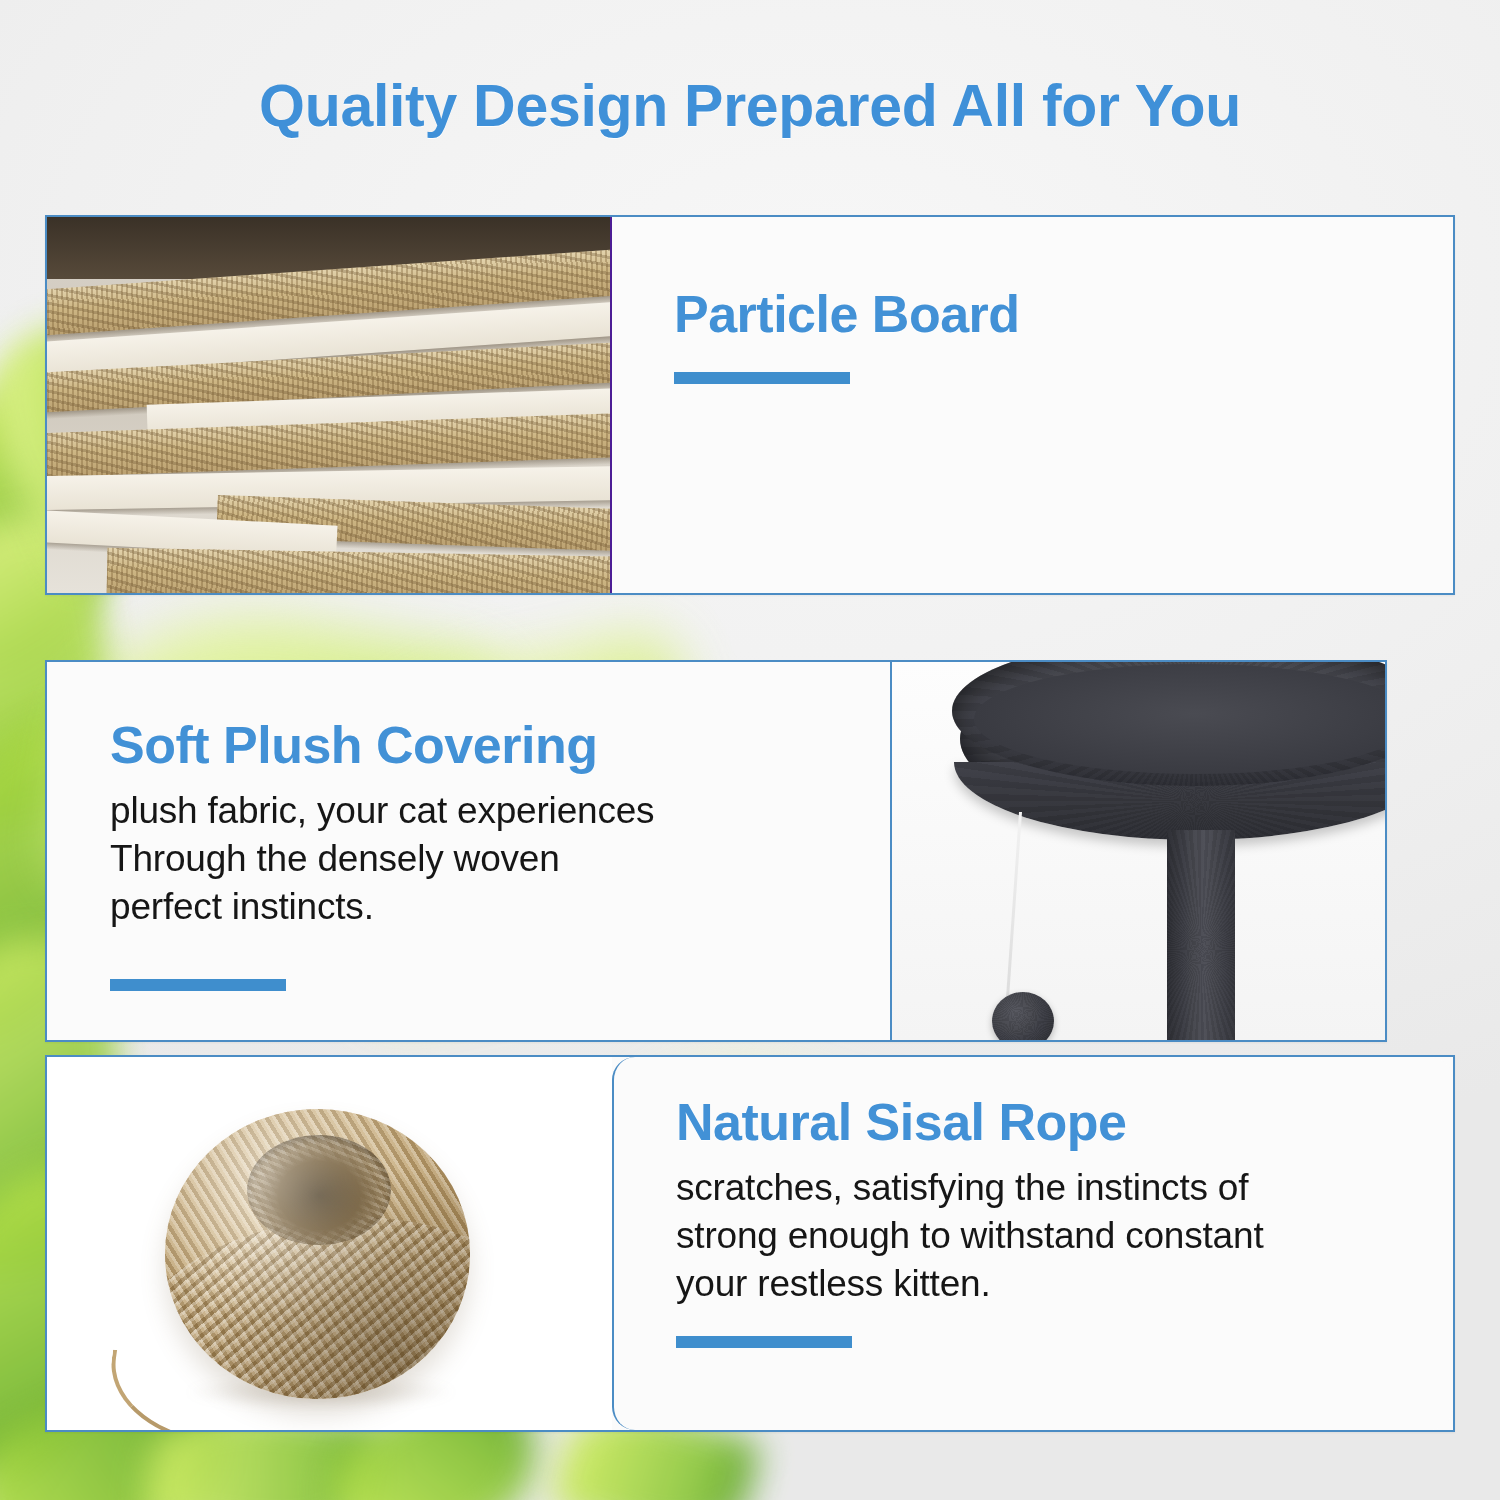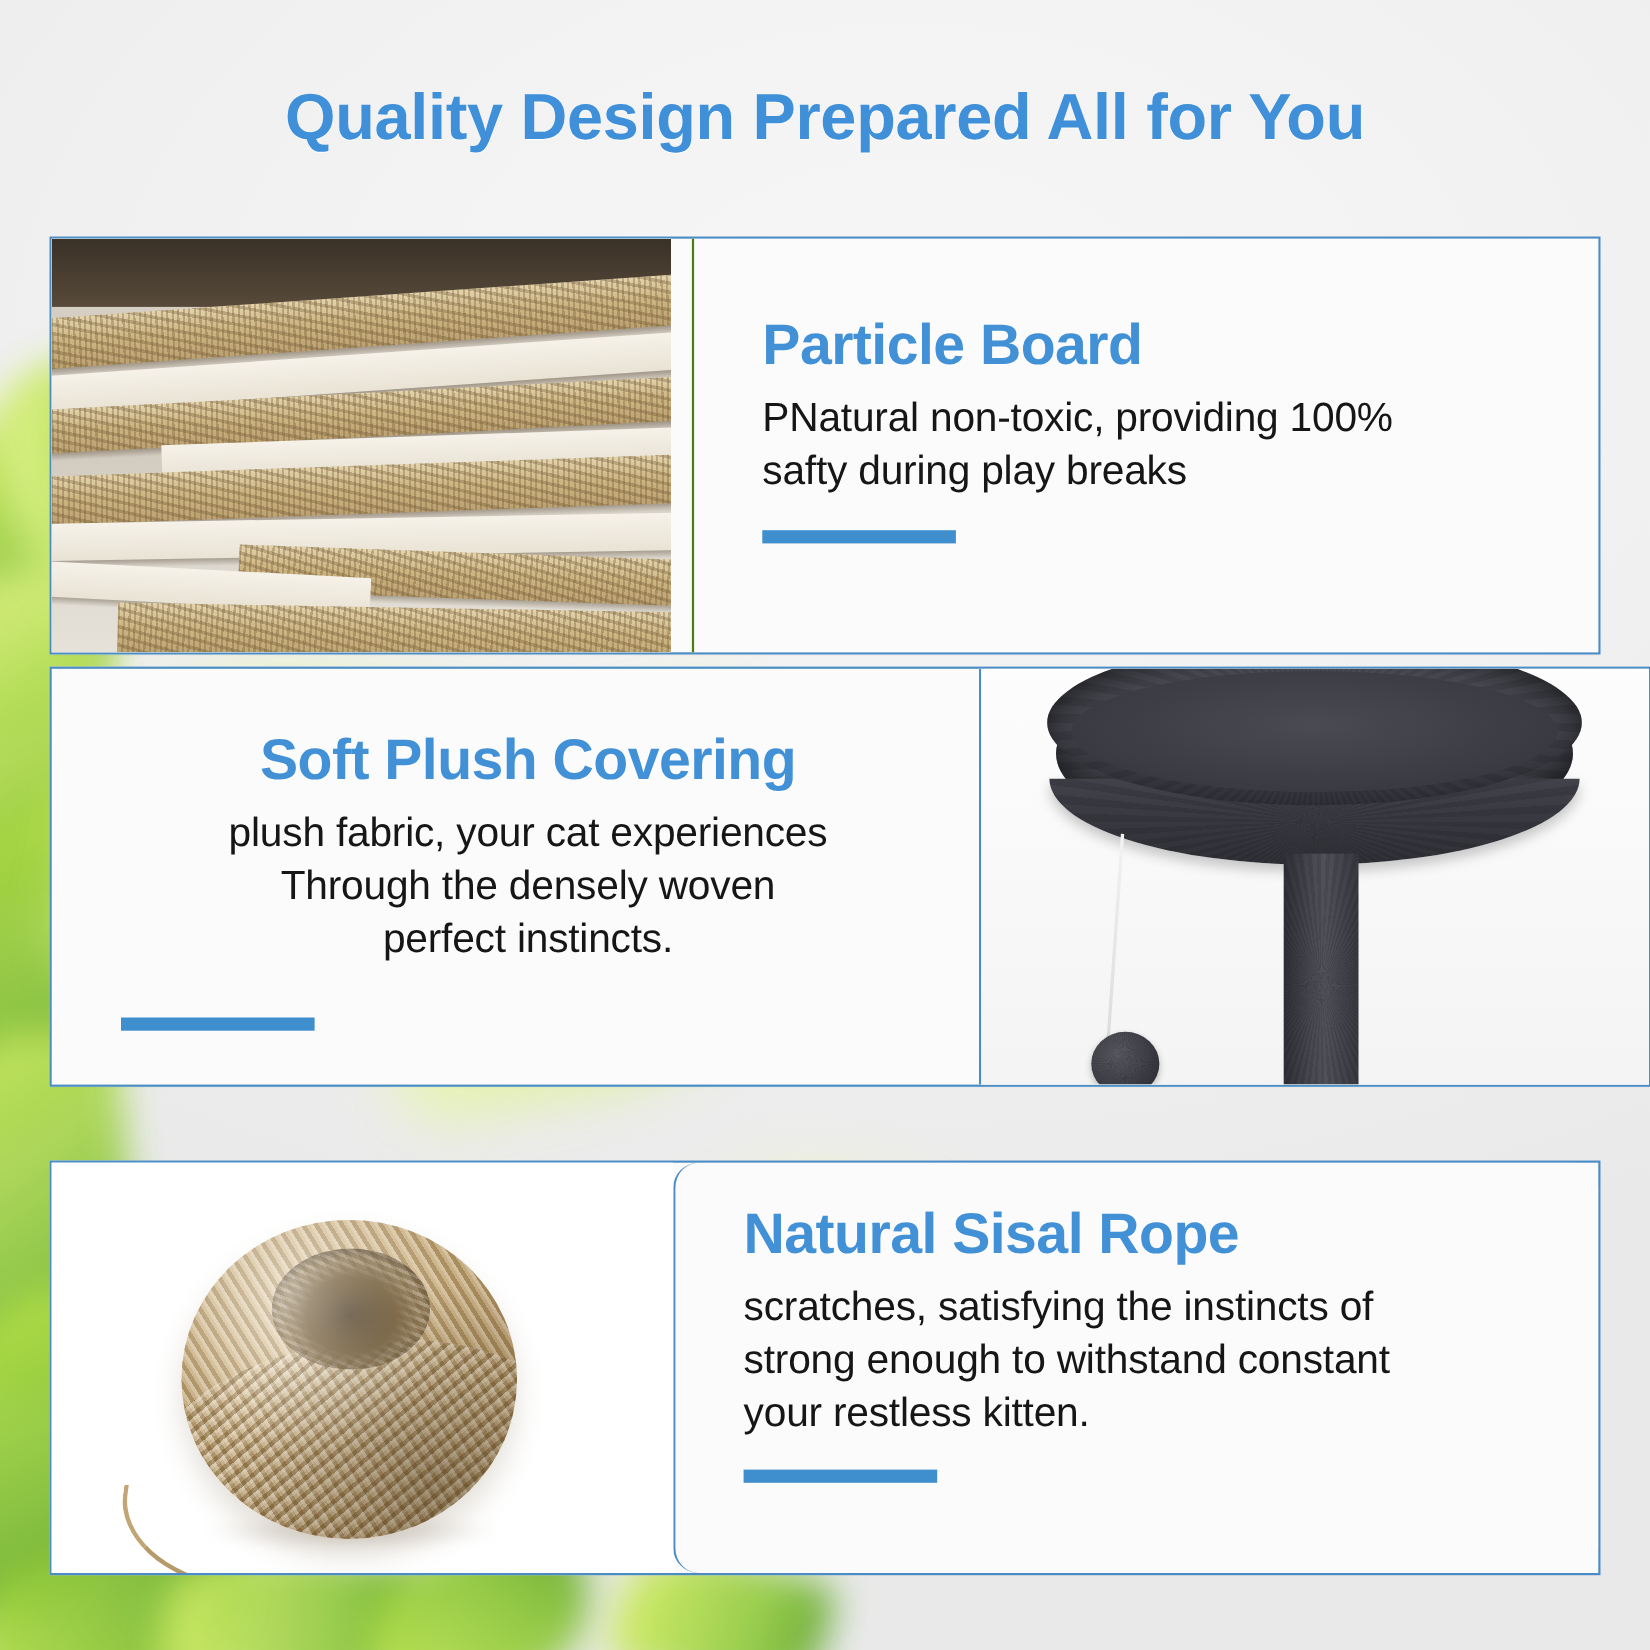--- a/index.html
+++ b/index.html
@@ -101,28 +101,28 @@
   
   .card {
     position: absolute;
     box-sizing: border-box;
     border: 2px solid #4b8cc4;
     display: flex;
     background: #fbfbfb;
     box-shadow: 0 1px 2px rgba(0,0,0,.05);
   }
   .card-1 { left: 45px; top: 215px;  width: 1410px; height: 380px; }
-  .card-2 { left: 45px; top: 606px;  width: 1456px; height: 382px; text-align: center; }
+  .card-2 { left: 45px; top: 660px;  width: 1342px; height: 382px; }
   .card-3 { left: 45px; top: 1055px; width: 1410px; height: 377px; }
 
   .pane-media { position: relative; overflow: hidden; background: #ffffff; }
   .pane-text  { position: relative; overflow: hidden; background: rgba(252,252,252,.55); }
 
   .card-1 .pane-media { width: 563px; }
-  .card-1 .pane-text  { flex: 1; border-left: 2px solid #4d7c0f; margin-left: 19px; }
+  .card-1 .pane-text  { flex: 1; border-left: 2px solid #4c1d95; }
   .card-2 .pane-text  { width: 843px; background: transparent; }
   .card-2 .pane-media { flex: 1; border-left: 2px solid #4b8cc4; background: #fafafa; }
   .card-3 .pane-media { width: 565px; }
   .card-3 .pane-text  { flex: 1; border-left: 2px solid #4b8cc4; background: rgba(252,252,252,.35); border-radius: 23px; }
 
   
   .txt-inner {
     position: absolute;
     left: 62px;
     right: 40px;
@@ -388,24 +388,20 @@
         </div>
         <div class="board" style="left:60px;  top:336px; width:600px; height:48px; transform:rotate(1deg);">
           <div class="edge"></div>
         </div>
       </div>
     </div>
 
     <div class="pane-text">
       <div class="txt-inner">
         <div class="feat-heading">Particle Board</div>
-        <div class="feat-body">
-          <span class="ln">PNatural non-toxic, providing 100%</span>
-          <span class="ln">safty during play breaks</span>
-        </div>
         <div class="accent-bar"></div>
       </div>
     </div>
   </div>
 
   <div class="card card-2">
 
     <div class="pane-text">
       <div class="txt-inner">
         <div class="feat-heading">Soft Plush Covering</div>

